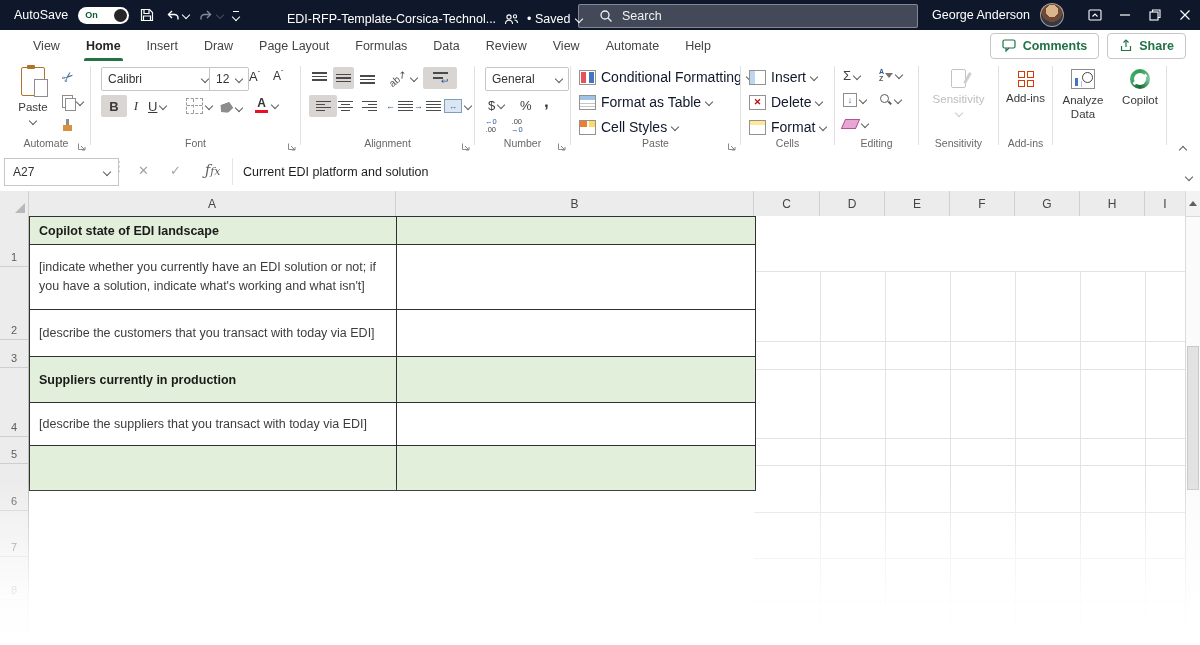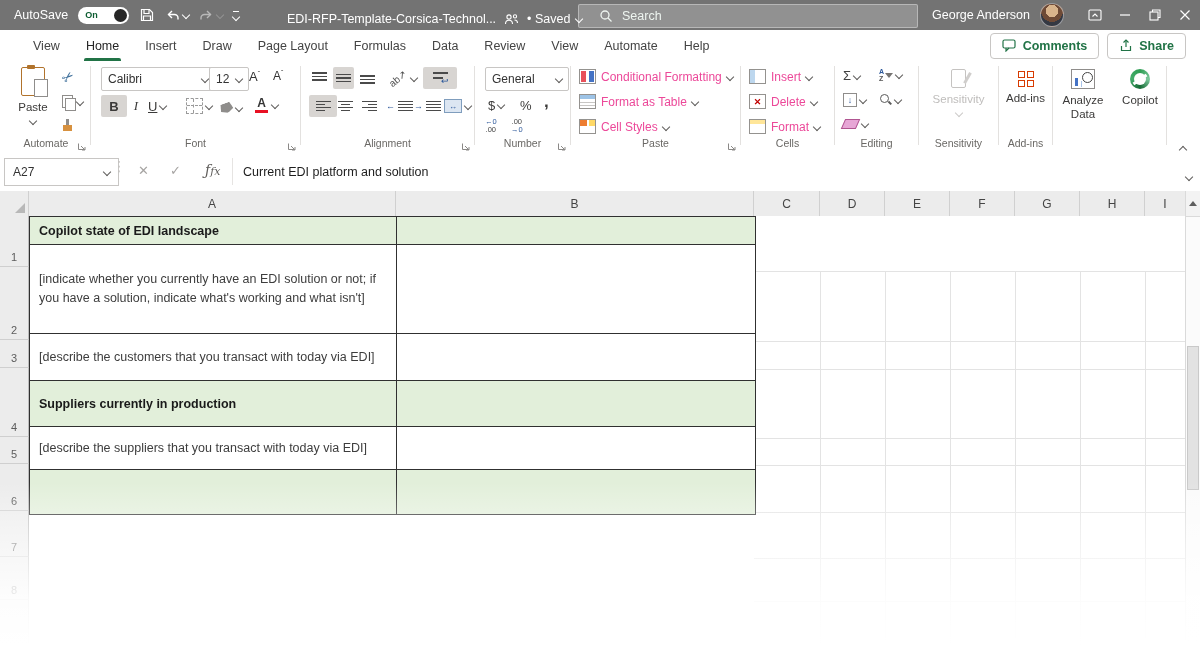--- a/index.html
+++ b/index.html
@@ -1,21 +1,21 @@
 <!DOCTYPE html>
 <html><head>
 <meta charset="utf-8">
 <style>
   html,body{margin:0;padding:0;background:#fff}
   .app{position:relative;width:1200px;height:645px;overflow:hidden;
        font-family:"Liberation Sans",sans-serif;background:#fff;user-select:none}
   .abs{position:absolute}
 
   
-  .tbar{position:absolute;top:0;left:0;right:0;height:30px;background:#737373;color:#fff}
+  .tbar{position:absolute;top:0;left:0;right:0;height:30px;background:#0f172a;color:#fff}
   .tbar-left{position:absolute;left:14px;top:0;height:30px;display:flex;align-items:center;gap:10px}
   .as-label{font-size:12.5px}
   .pill{display:flex;align-items:center;justify-content:space-between;background:#fff;border-radius:9px;height:17px;width:42px;padding:0 2px 0 7px;cursor:pointer}
   .pill-on{font-size:9px;font-weight:700;color:#0c5c31}
   .pill-knob{width:13px;height:13px;border-radius:50%;background:#262626}
   .cv{display:inline-block;width:5px;height:5px;border-right:1.3px solid #5f5d5b;border-bottom:1.3px solid #5f5d5b;transform:rotate(45deg);flex:none}
   .cv.w{border-color:#fff}
   .cv.dim{border-color:rgba(255,255,255,.45)}
   .cu{transform:rotate(225deg)}
   .title-cluster{position:absolute;left:287px;top:0;height:37px;display:flex;align-items:center;gap:8px;font-size:12.5px;white-space:nowrap}
@@ -24,33 +24,33 @@
              padding-left:20px;color:#eef5f0;font-size:12.5px;cursor:text}
   .tbar-right{position:absolute;right:0;top:0;height:30px;display:flex;align-items:center}
   .user-name{font-size:12.5px;margin-right:10px}
   .avatar{width:22px;height:22px;border-radius:50%;margin-right:16px;border:1px solid rgba(255,255,255,.5);
           background:radial-gradient(circle at 50% 32%,#d9b48c 0 33%,#6e4a36 34% 58%,#343842 59%)}
   .winbtn{width:30px;height:30px;display:flex;align-items:center;justify-content:center;cursor:pointer}
 
   
   .tabrow{position:absolute;top:30px;left:0;right:0;height:31px;background:#fff;display:flex;align-items:center;padding-left:20px}
   .tab{padding:0 13px;font-size:12.5px;color:#444;height:100%;display:flex;align-items:center;position:relative;cursor:pointer;white-space:nowrap}
-  .tab.active{font-weight:400;color:#262626}
+  .tab.active{font-weight:700;color:#262626}
   .tab.active::after{content:"";position:absolute;left:11px;right:11px;bottom:0;height:3px;background:#217346;border-radius:2px 2px 0 0}
   .topactions{margin-left:auto;display:flex;gap:8px;margin-right:14px}
   .pillbtn{display:flex;align-items:center;gap:6px;border:1px solid #c8c6c4;border-radius:4px;height:24px;padding:0 11px;
            color:#217346;font-weight:700;font-size:12.5px;background:#fff;cursor:pointer}
 
   
   .ribbon{position:absolute;top:61px;left:0;right:0;height:91px;background:#fff;border-bottom:1px solid #d1cfcd}
   .grp{position:absolute;top:0;height:100%}
   .glabel{position:absolute;bottom:3px;left:0;right:0;text-align:center;font-size:10.5px;color:#6a6865;white-space:nowrap}
   .gsep{position:absolute;top:5px;bottom:7px;width:1px;background:#e3e1df}
   .rrow{position:absolute;display:flex;align-items:center}
-  .rlabel{font-size:12px;color:#ec4899;white-space:nowrap}
+  .rlabel{font-size:14px;color:#0f172a;white-space:nowrap}
   .selbox{display:flex;align-items:center;justify-content:space-between;border:1px solid #c8c6c4;background:#fff;height:22px;
           font-size:12px;color:#333;padding:0 6px;border-radius:2px;cursor:pointer}
   .act{background:#d8d5d2;border-radius:2px}
   .icbtn{display:flex;align-items:center;justify-content:center;height:22px;padding:0 3px;gap:3px;cursor:pointer;color:#3b3a39}
   .bigbtn{display:flex;flex-direction:column;align-items:center;gap:4px;cursor:pointer}
   .biglbl{font-size:11.5px;color:#3b3a39;text-align:center;line-height:1.25;white-space:nowrap}
 
   
   .bars{display:flex;flex-direction:column;justify-content:space-between;width:15px;height:11px;flex:none}
   .bars b{height:1.6px;background:#4a4a4a;width:100%}
@@ -638,21 +638,21 @@
       <div class="rh" style="height:46px">7</div>
       <div class="rh" style="height:43px">8</div>
       <div class="rh" style="height:44px"></div>
     </div>
 
     <div class="xtable">
       <div class="xrow" style="height:28px;background:#E2EFDA">
         <div class="ca cell-sec">Copilot state of EDI landscape</div>
         <div class="cb"></div>
       </div>
-      <div class="xrow" style="height:89px;background:#fff">
+      <div class="xrow" style="height:65px;background:#fff">
         <div class="ca cell-desc">[indicate whether you currently have an EDI solution or not; if you have a solution, indicate what's working and what isn't]</div>
         <div class="cb"></div>
       </div>
       <div class="xrow" style="height:47px;background:#fff">
         <div class="ca cell-desc">[describe the customers that you transact with today via EDI]</div>
         <div class="cb"></div>
       </div>
       <div class="xrow" style="height:46px;background:#E2EFDA">
         <div class="ca cell-sec">Suppliers currently in production</div>
         <div class="cb"></div>

